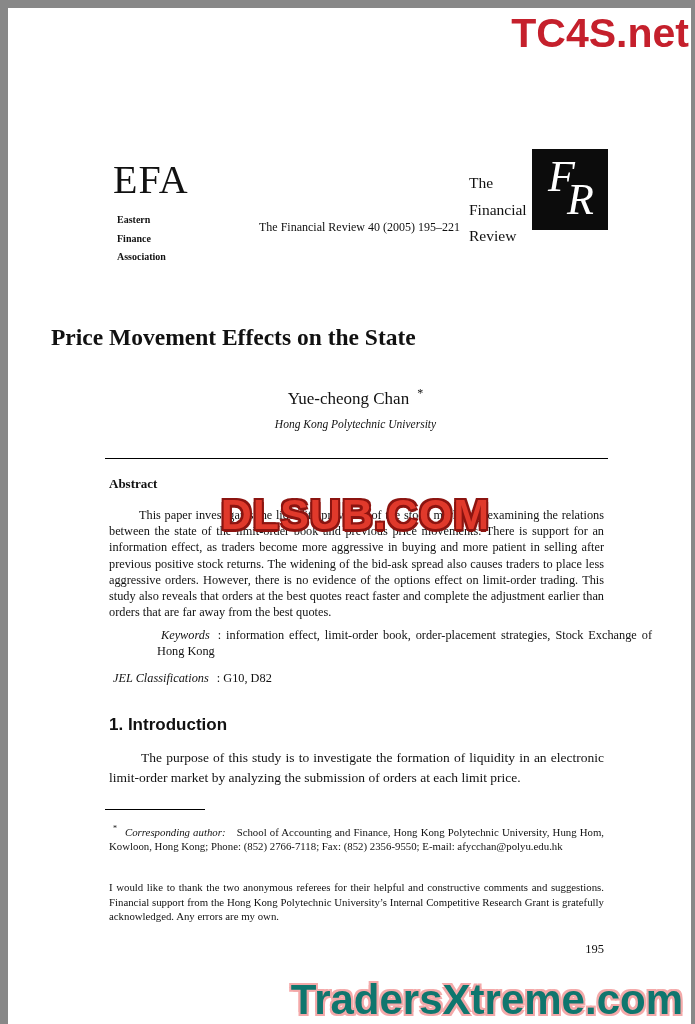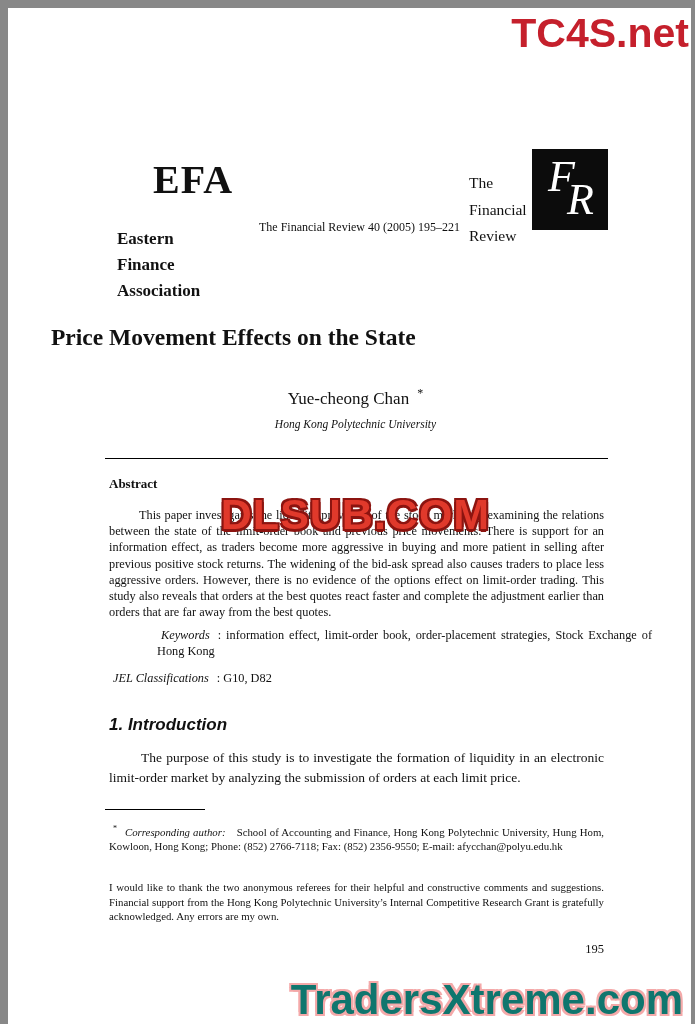--- a/index.html
+++ b/index.html
@@ -41,25 +41,24 @@
     color: #0f766e; letter-spacing: 0px;
     text-shadow:
       -2px -2px 0 #f4a9a9, 2px -2px 0 #f4a9a9,
       -2px 2px 0 #f4a9a9, 2px 2px 0 #f4a9a9;
     z-index: 5; white-space: nowrap;
   }
 
   
   .efa-block { position: absolute; left: 97px; top: 146px; }
   .efa-acronym {
-    font-weight: bold; font-size: 40px; line-height: 0.9;
+    font-weight: normal; font-size: 40px; line-height: 0.9;
     letter-spacing: 1px;
-    margin-left: 40px;
-  }
-  .efa-lines { font-weight: bold; font-size: 17px; line-height: 1.05; margin-top: 20px; }
+  }
+  .efa-lines { font-weight: bold; font-size: 10px; line-height: 1.05; margin-top: 5px; }
   .journal-ref {
     position: absolute; left: 203px; top: 208px;
     font-size: 12px;
     margin-left: 44px;
   }
   .journal-name {
     position: absolute; left: 453px; top: 158px;
     font-size: 15.5px; line-height: 1.2;
   }
   .fr-logo {
@@ -111,21 +110,21 @@
     position: absolute; left: 97px; width: 503px;
     font-size: 12.3px; line-height: 1.32; text-align: justify;
   }
   .keywords { top: 615px; margin-left: 48px; }
   .jel { top: 658px; }
   .it { font-style: italic; }
 
   .section-heading {
     position: absolute; left: 97px; top: 703px;
     font-family: "Liberation Sans", sans-serif;
-    font-weight: bold; font-size: 17px; font-style: italic;
+    font-weight: bold; font-size: 17px;
   }
   .intro-text {
     position: absolute; left: 97px; top: 736px; width: 503px;
     font-size: 13.5px; line-height: 1.45; text-align: justify;
   }
   .intro-text .indent { display: inline-block; width: 28px; }
 
   .footnote-rule {
     position: absolute; left: 97px; top: 801px; width: 100px;
     border-top: 1.2px solid #000;

